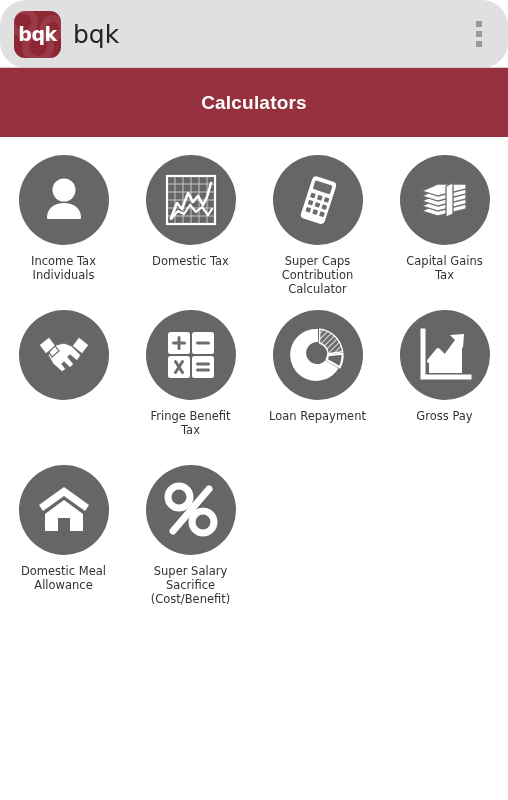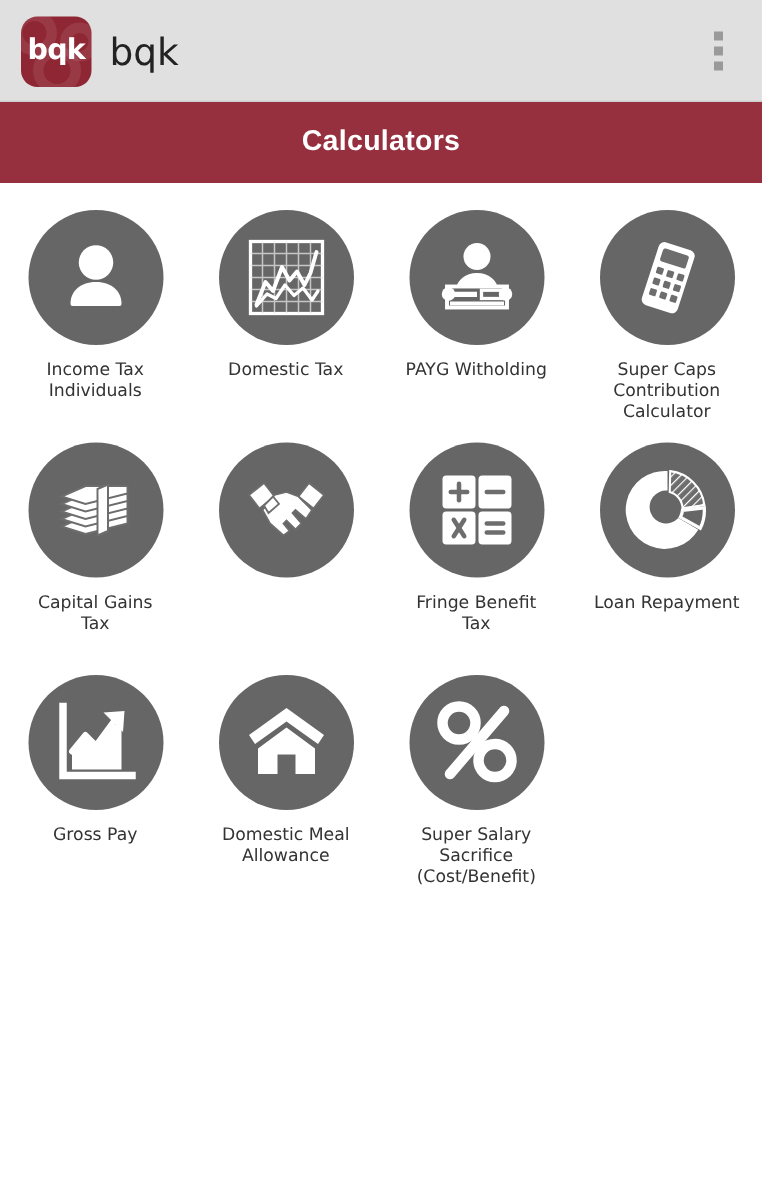--- a/index.html
+++ b/index.html
@@ -23,20 +23,21 @@
 
   
   .actionbar {
     height: 68px;
     background: #e0e0e0;
     display: flex;
     align-items: center;
     padding: 0 16px 0 14px;
     flex: 0 0 auto;
     position: relative;
+    border-radius: 26px;
   }
   .actionbar::after {
     content: "";
     position: absolute;
     left: 0; right: 0; bottom: 0;
     height: 1px;
     background: #cfcfcf;
   }
 
   .brand-logo {
@@ -91,21 +92,21 @@
     cursor: pointer;
   }
   .overflow-menu .dot {
     width: 6px;
     height: 6px;
     background: #9a9a9a;
   }
 
   
   .titlebar {
-    height: 54px;
+    height: 69px;
     background: #96303e;
     display: flex;
     align-items: center;
     justify-content: center;
     flex: 0 0 auto;
   }
   .titlebar .title {
     color: #ffffff;
     font-size: 19px;
     font-weight: bold;
@@ -209,35 +210,20 @@
               <line x1="5" y1="37" x2="53" y2="37"></line>
             <line x1="5" y1="45" x2="53" y2="45"></line>
           </g>
           <polyline points="9,47 15,32 20,38 26,22 31,31 36,25 41,34 45,26 49,12" fill="none" stroke="#fff" stroke-width="2.6" stroke-linejoin="round" stroke-linecap="round"></polyline>
           <polyline points="9,48 16,40 22,43 28,34 34,41 40,36 46,44 50,38" fill="none" stroke="#fff" stroke-width="2.2" stroke-linejoin="round" stroke-linecap="round"></polyline>
         </svg>
       </div>
       <div class="cell-label">Domestic Tax</div>
     </div>
 
-    <div class="cell">
-      <div class="circle">
-        <svg width="58" height="58" viewBox="0 0 58 58">
-          <circle cx="29" cy="15" r="9" fill="#fff"></circle>
-          <path d="M29 26c-8 0-13 5-14 10h28c-1-5-6-10-14-10z" fill="#fff"></path>
-          <circle cx="10" cy="40" r="4.5" fill="#fff"></circle>
-          <circle cx="48" cy="40" r="4.5" fill="#fff"></circle>
-          <rect x="9" y="35" width="40" height="14" fill="none" stroke="#fff" stroke-width="2.6"></rect>
-          <rect x="13" y="38.5" width="16" height="3.5" fill="#fff"></rect>
-          <rect x="32" y="37.5" width="13" height="5.5" fill="none" stroke="#fff" stroke-width="2.2"></rect>
-          <rect x="11" y="45" width="36" height="2.6" fill="#fff"></rect>
-        </svg>
-      </div>
-      <div class="cell-label">PAYG Witholding</div>
-    </div>
 
     <div class="cell">
       <div class="circle">
         <svg width="58" height="58" viewBox="0 0 58 58">
           <g transform="rotate(18 29 29)">
             <rect x="17" y="7" width="25" height="44" rx="4" fill="#fff"></rect>
             <rect x="20.5" y="11" width="18" height="9" rx="1.5" fill="#6d6d6d"></rect>
             <g fill="#6d6d6d">
               <rect x="20.5" y="24" width="4.6" height="4.6" rx="0.8"></rect>
               <rect x="27.7" y="24" width="4.6" height="4.6" rx="0.8"></rect>

